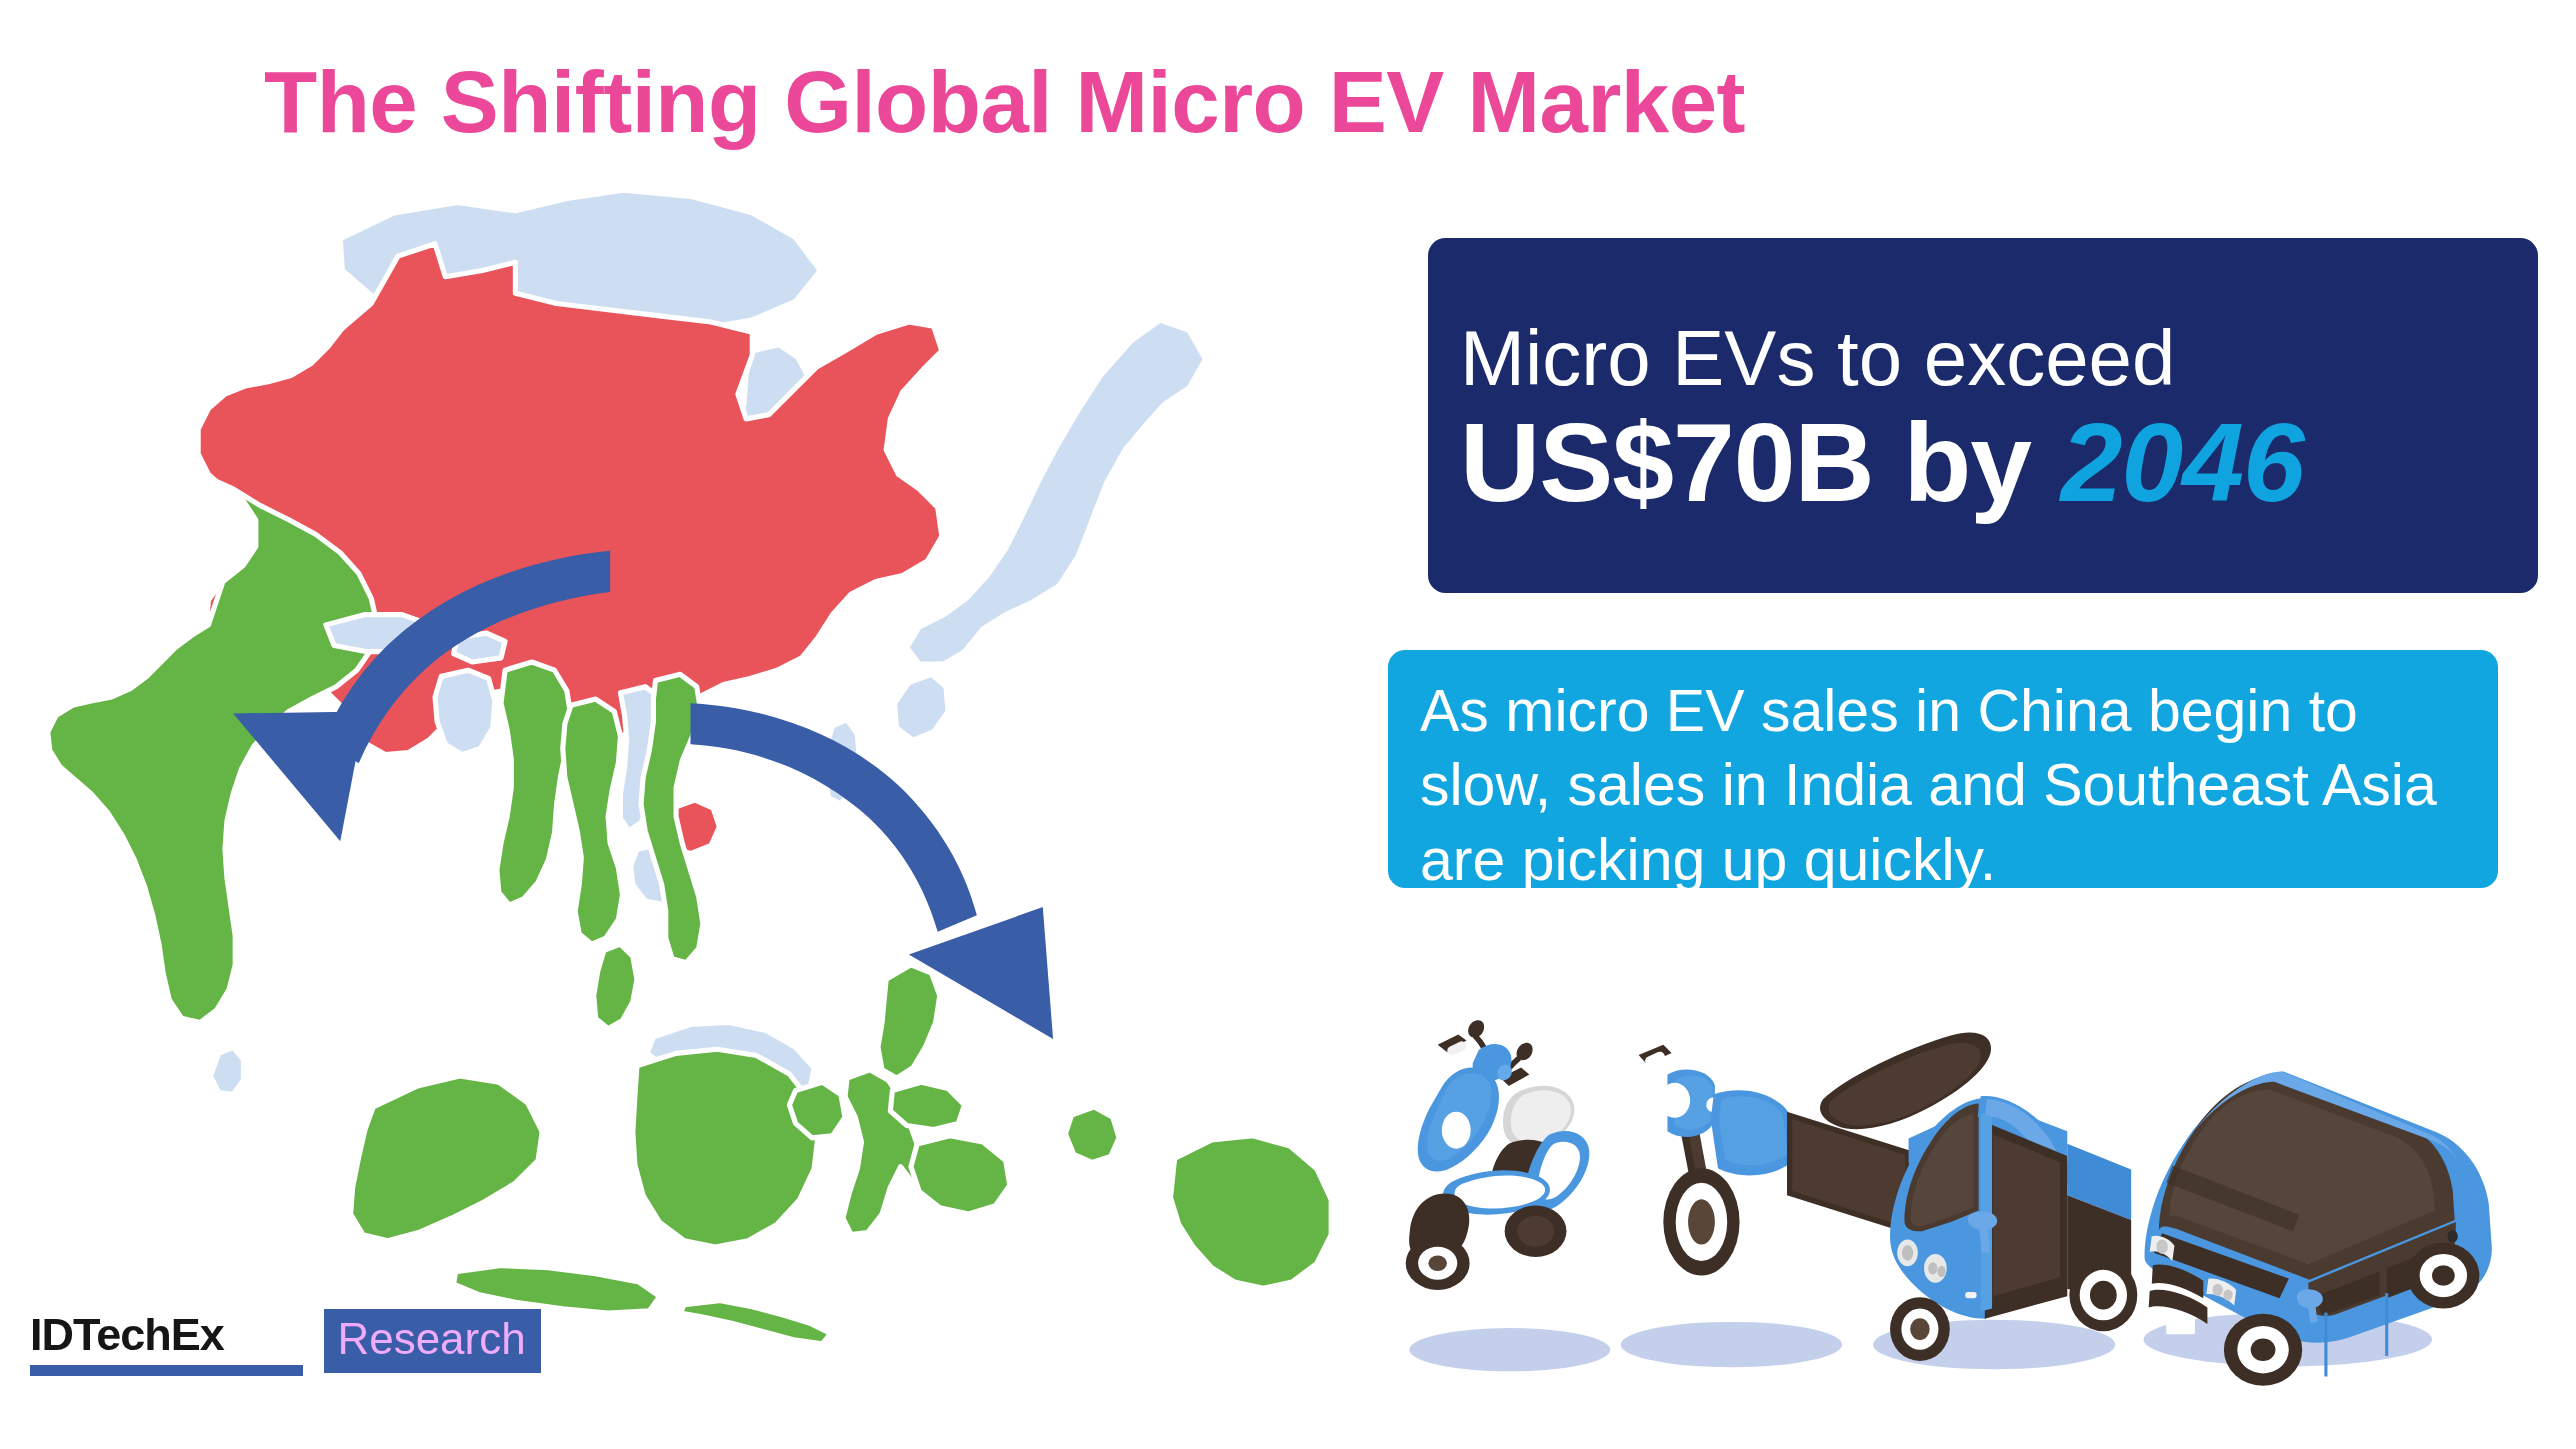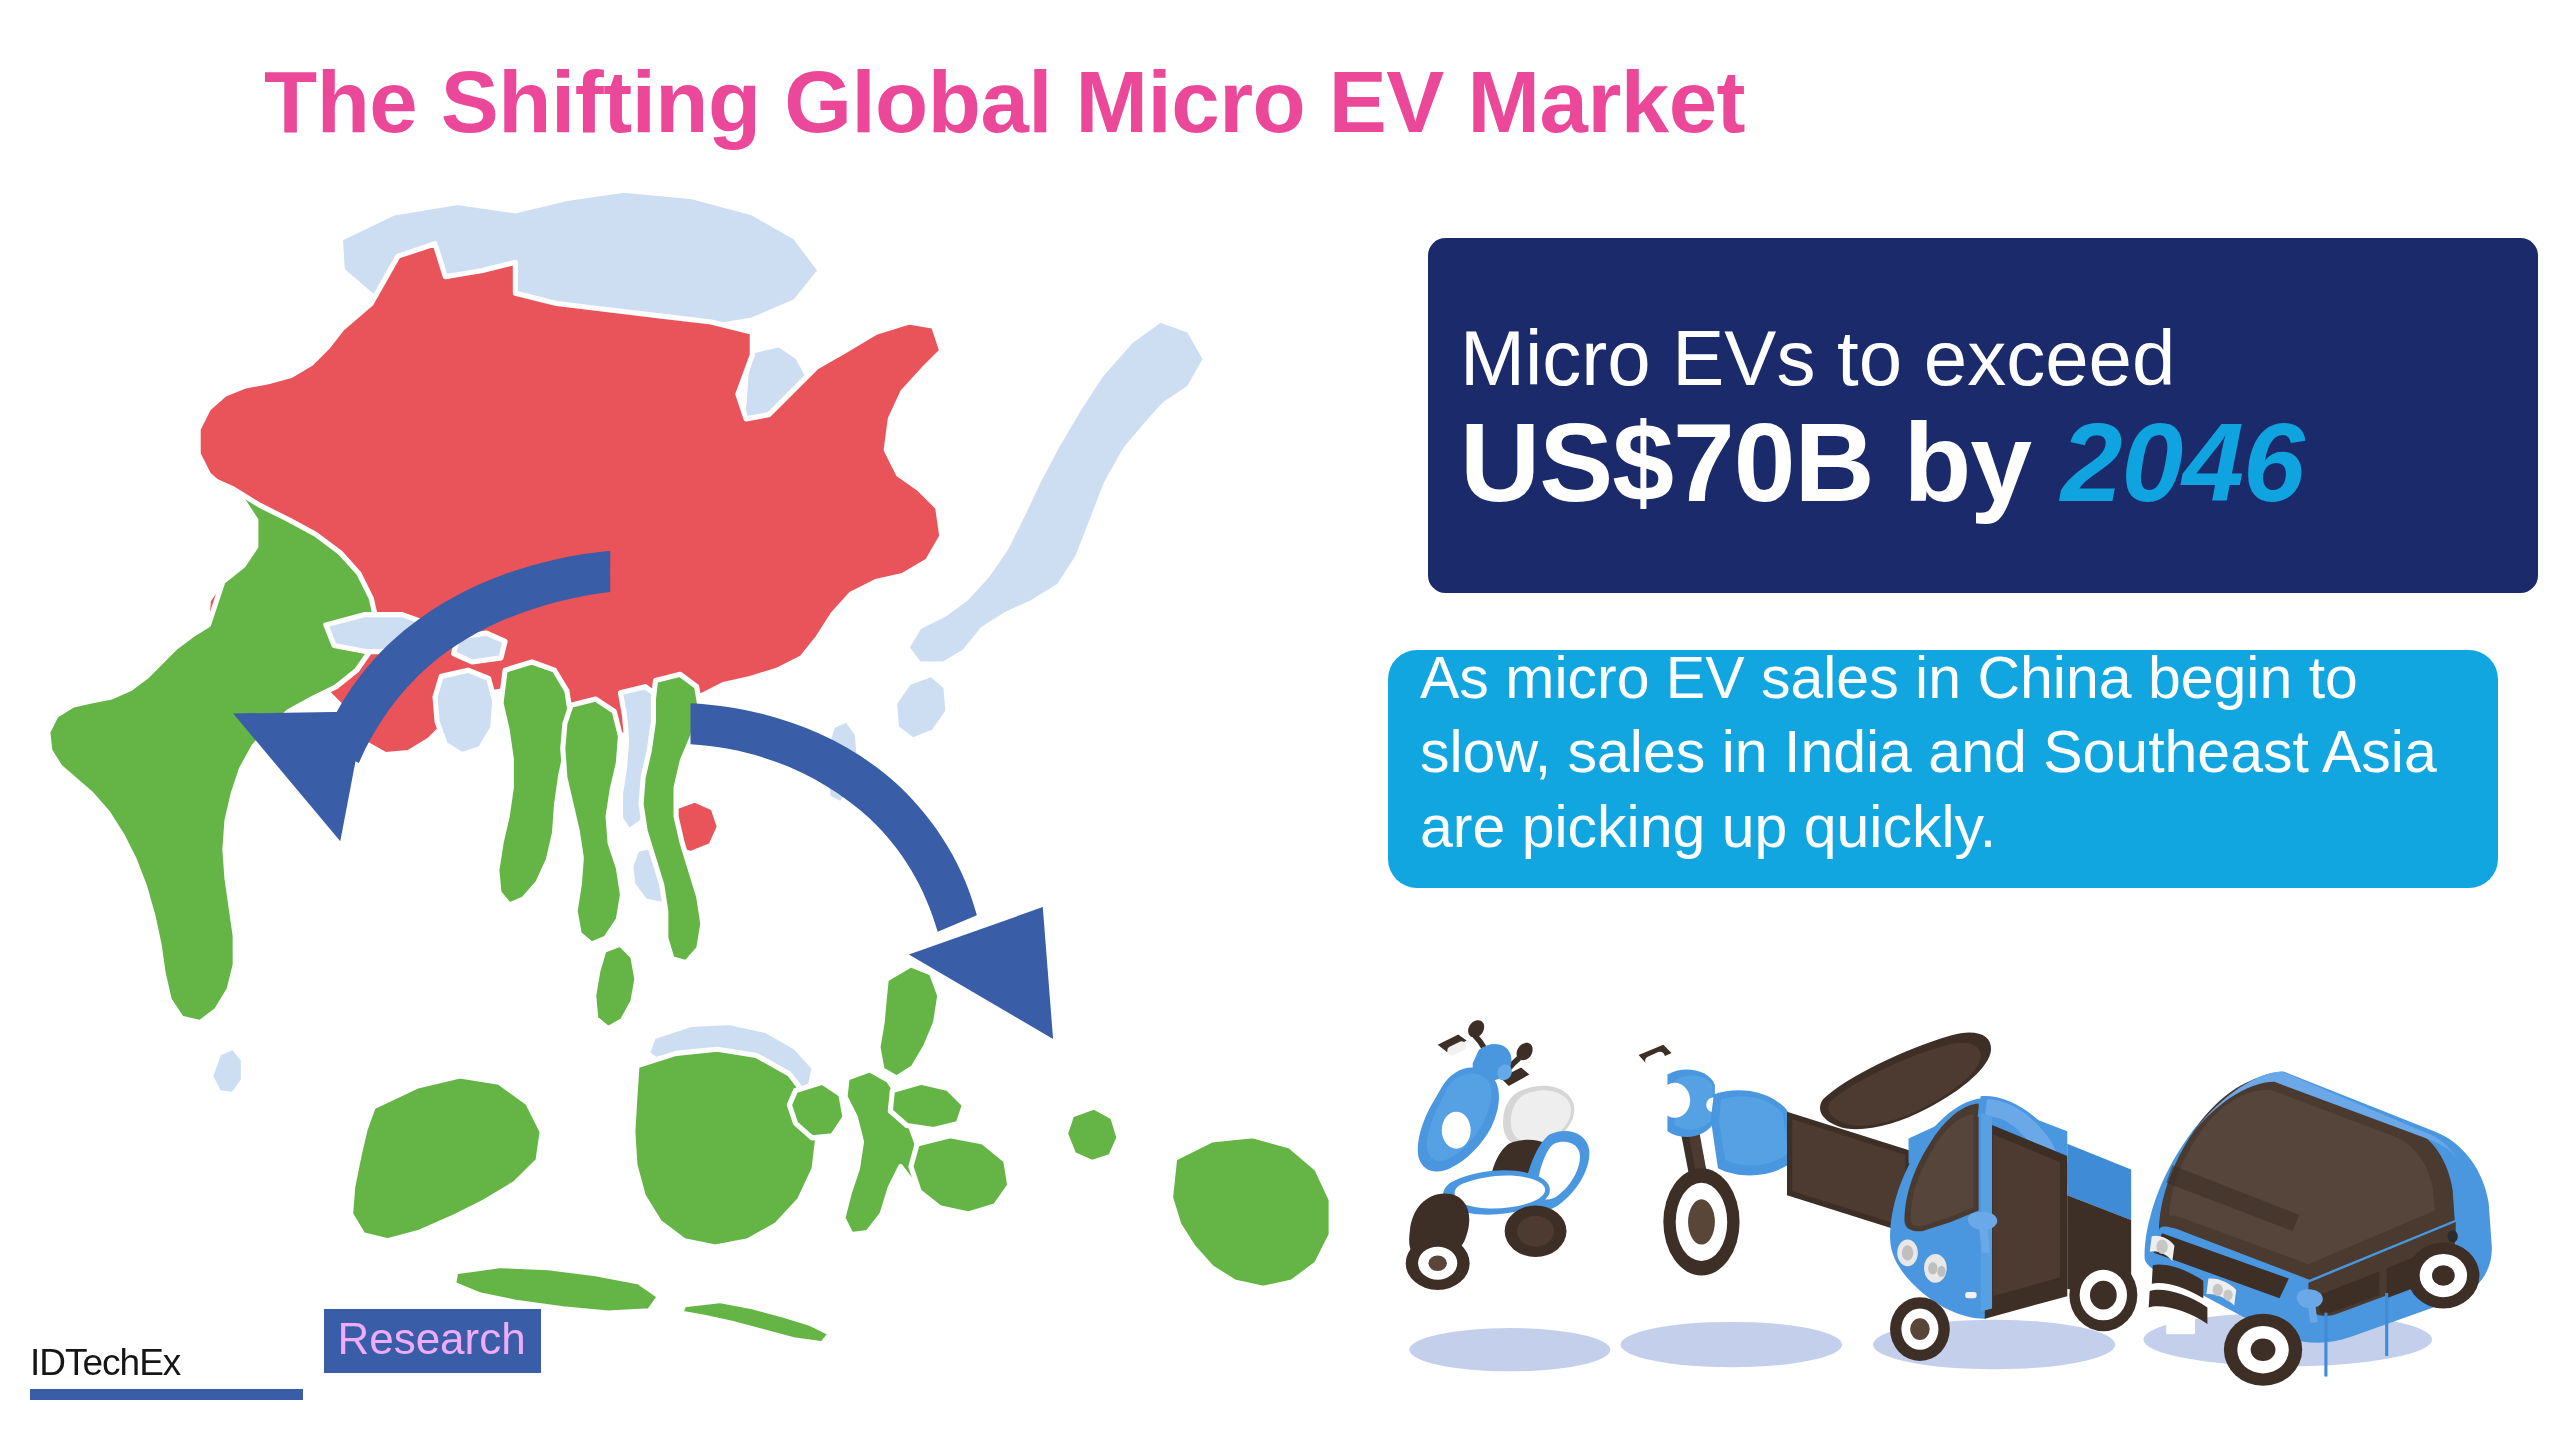--- a/index.html
+++ b/index.html
@@ -28,22 +28,22 @@
   .map-wrap svg{display:block;width:100%;height:100%;}
 
   
   .logo{position:absolute;left:30px;top:1312px;width:515px;height:95px;}
   .logo-left{
     position:absolute;left:0;top:0;
     display:flex;flex-direction:column;align-items:flex-start;
   }
   .logo-word{
     font-family:"Liberation Sans", sans-serif;
-    font-weight:normal;font-size:37px;line-height:1.0;
-    color:#161616;letter-spacing:-1px;white-space:nowrap;margin-top:32px;
+    font-weight:bold;font-size:45px;line-height:1.0;
+    color:#161616;letter-spacing:-1px;white-space:nowrap;
   }
   .logo-rule{width:273px;height:11.3px;background:#3a5da8;margin-top:7.7px;}
   .logo-right{
     position:absolute;left:294px;top:-3.1px;
     background:#3a5da8;
     padding:7.2px 15.5px 10.3px 13.4px;
     display:flex;align-items:center;
   }
   .logo-research{
     font-family:"Liberation Sans", sans-serif;
@@ -67,24 +67,24 @@
   }
   .navy-line2{
     font-family:"Liberation Sans", sans-serif;
     font-weight:bold;font-size:111px;line-height:1.0;
     color:#ffffff;white-space:nowrap;letter-spacing:-1px;
   }
   .navy-year{color:#0fa3e0;font-style:italic;}
 
   .panel-cyan{
     position:absolute;left:1388px;top:650px;width:1110px;height:238px;
-    background:#12a6e0;border-radius:29px;
+    background:#12a6e0;border-radius:17px;
     box-sizing:border-box;
     padding:24px 32px 24px 32px;
-    display:flex;align-items:flex-end;
+    display:flex;align-items:flex-start;
   }
   .cyan-text{
     font-family:"Liberation Sans", sans-serif;
     font-weight:normal;font-size:59px;line-height:1.26;
     color:#ffffff;letter-spacing:0px;
   }
 
   
   .vehicles{position:absolute;left:1381px;top:989px;width:1185px;height:402px;}
   .vehicles svg{display:block;width:100%;height:100%;}

